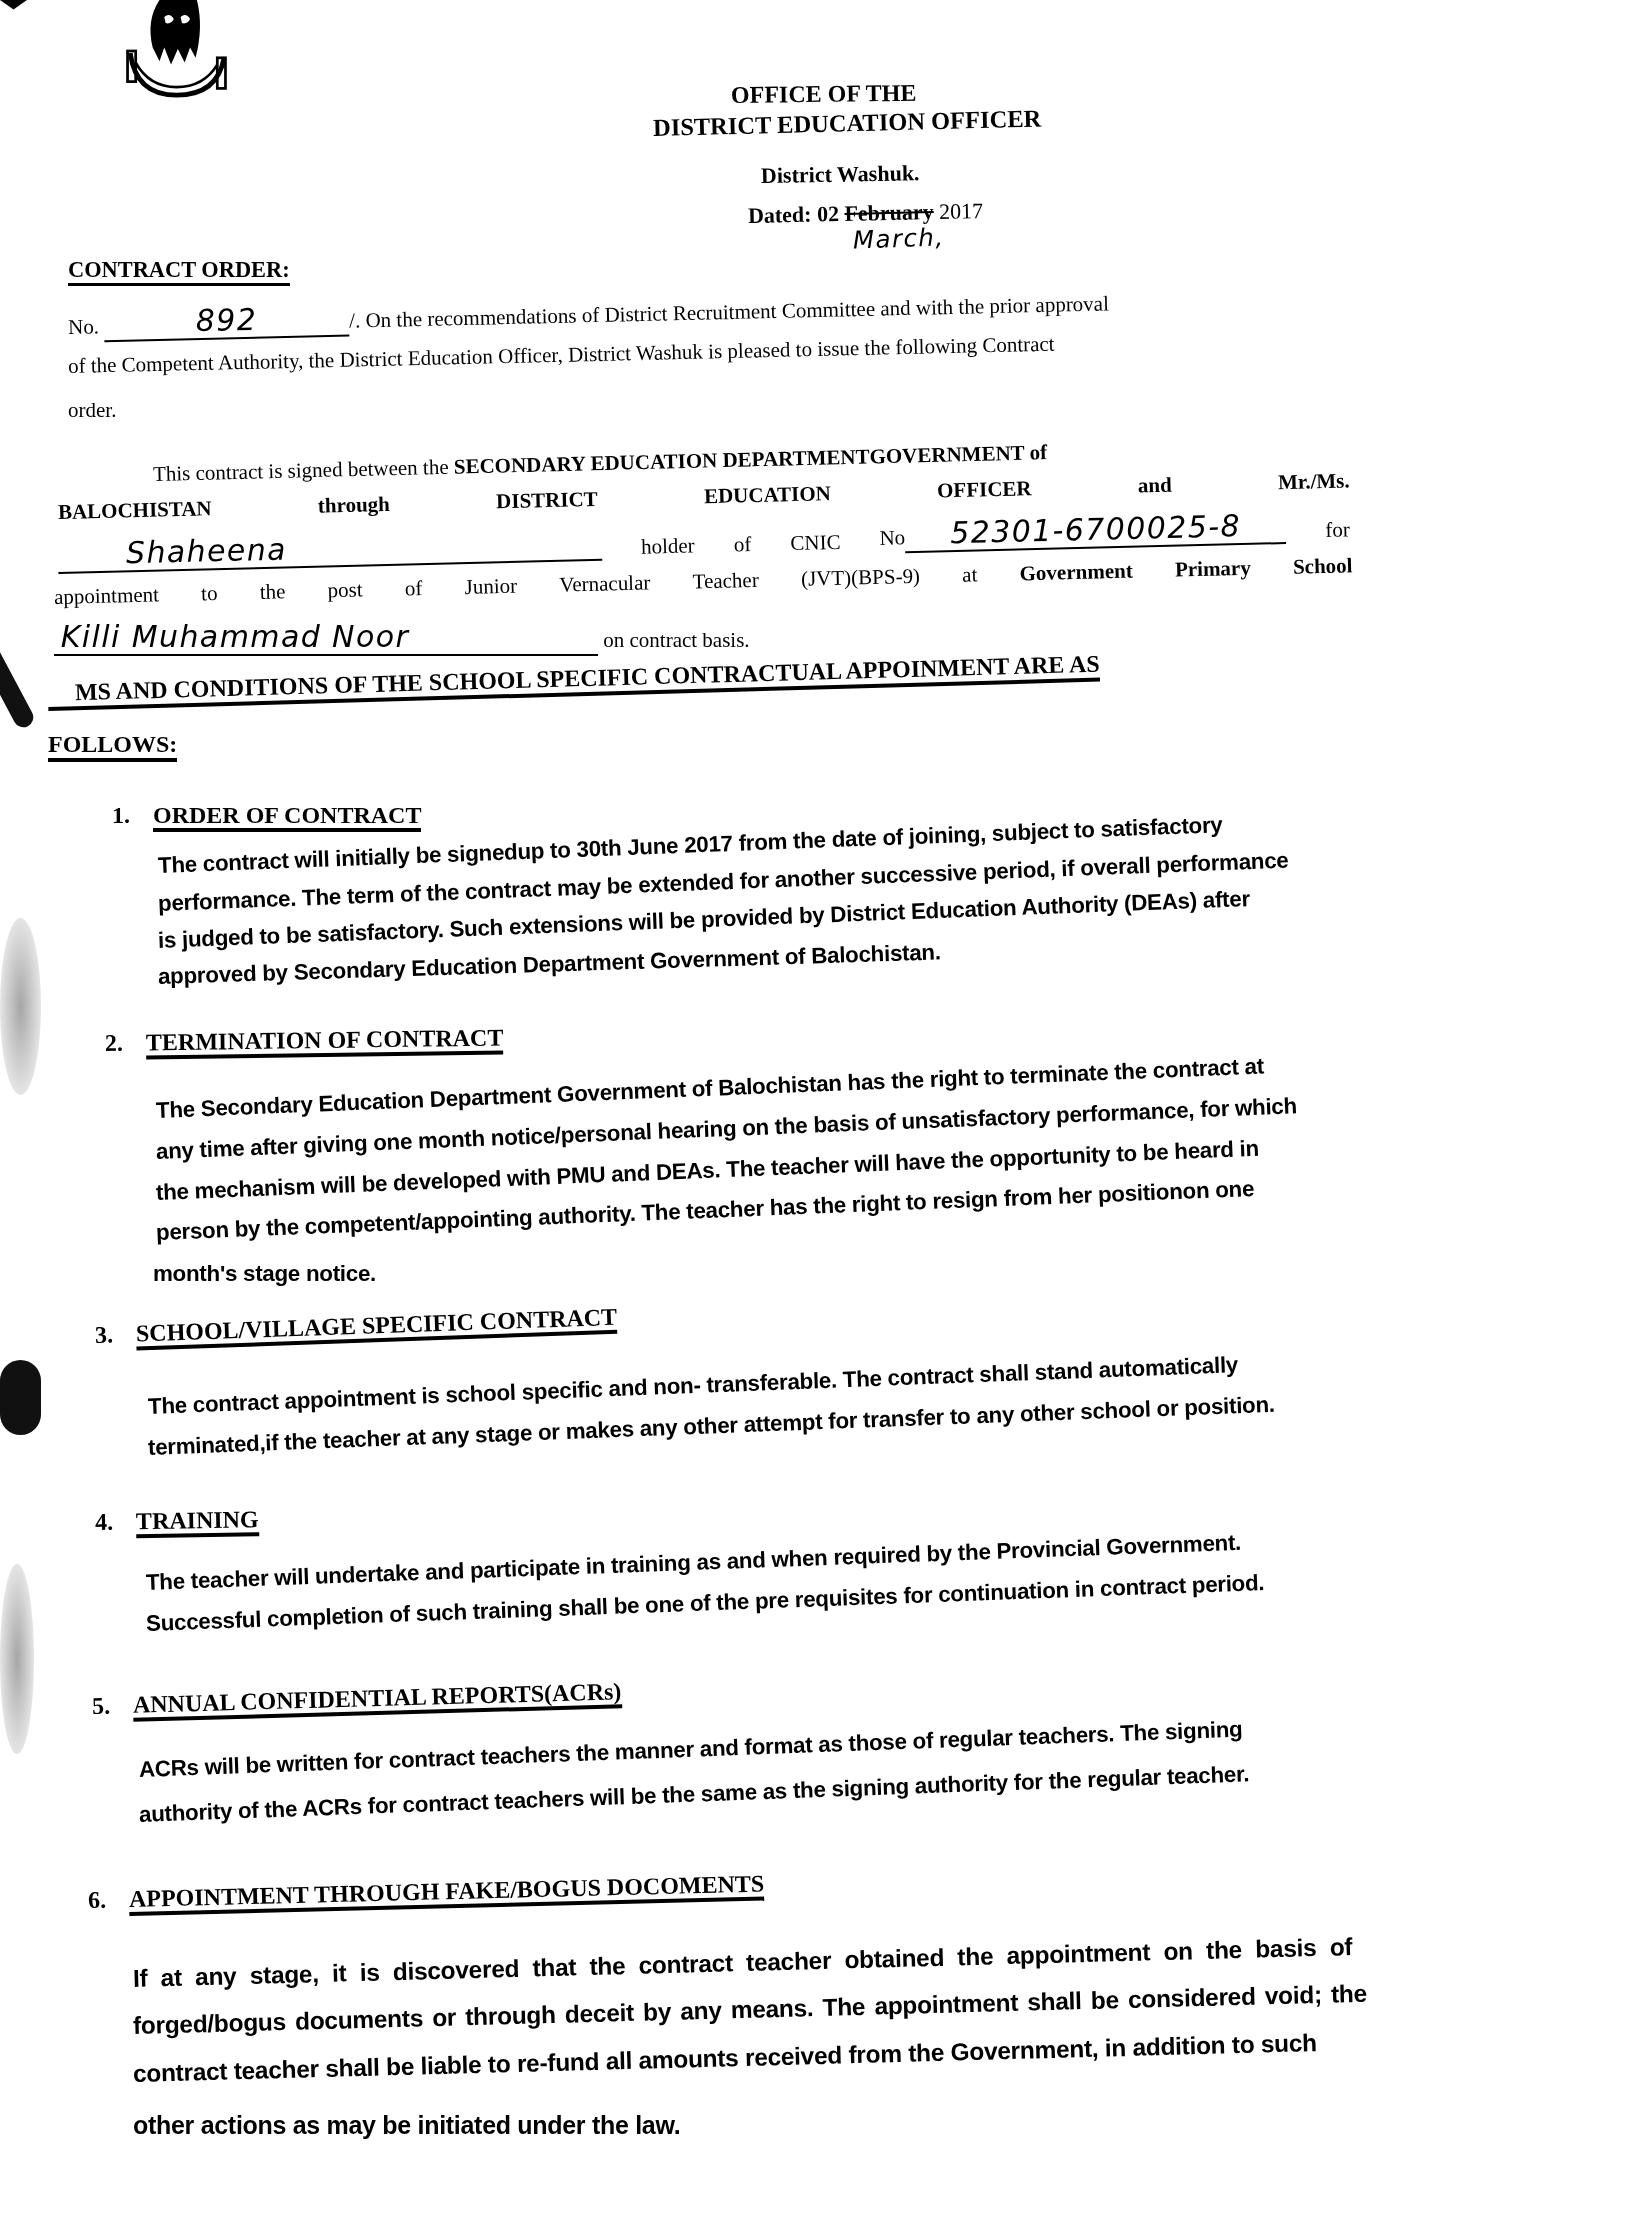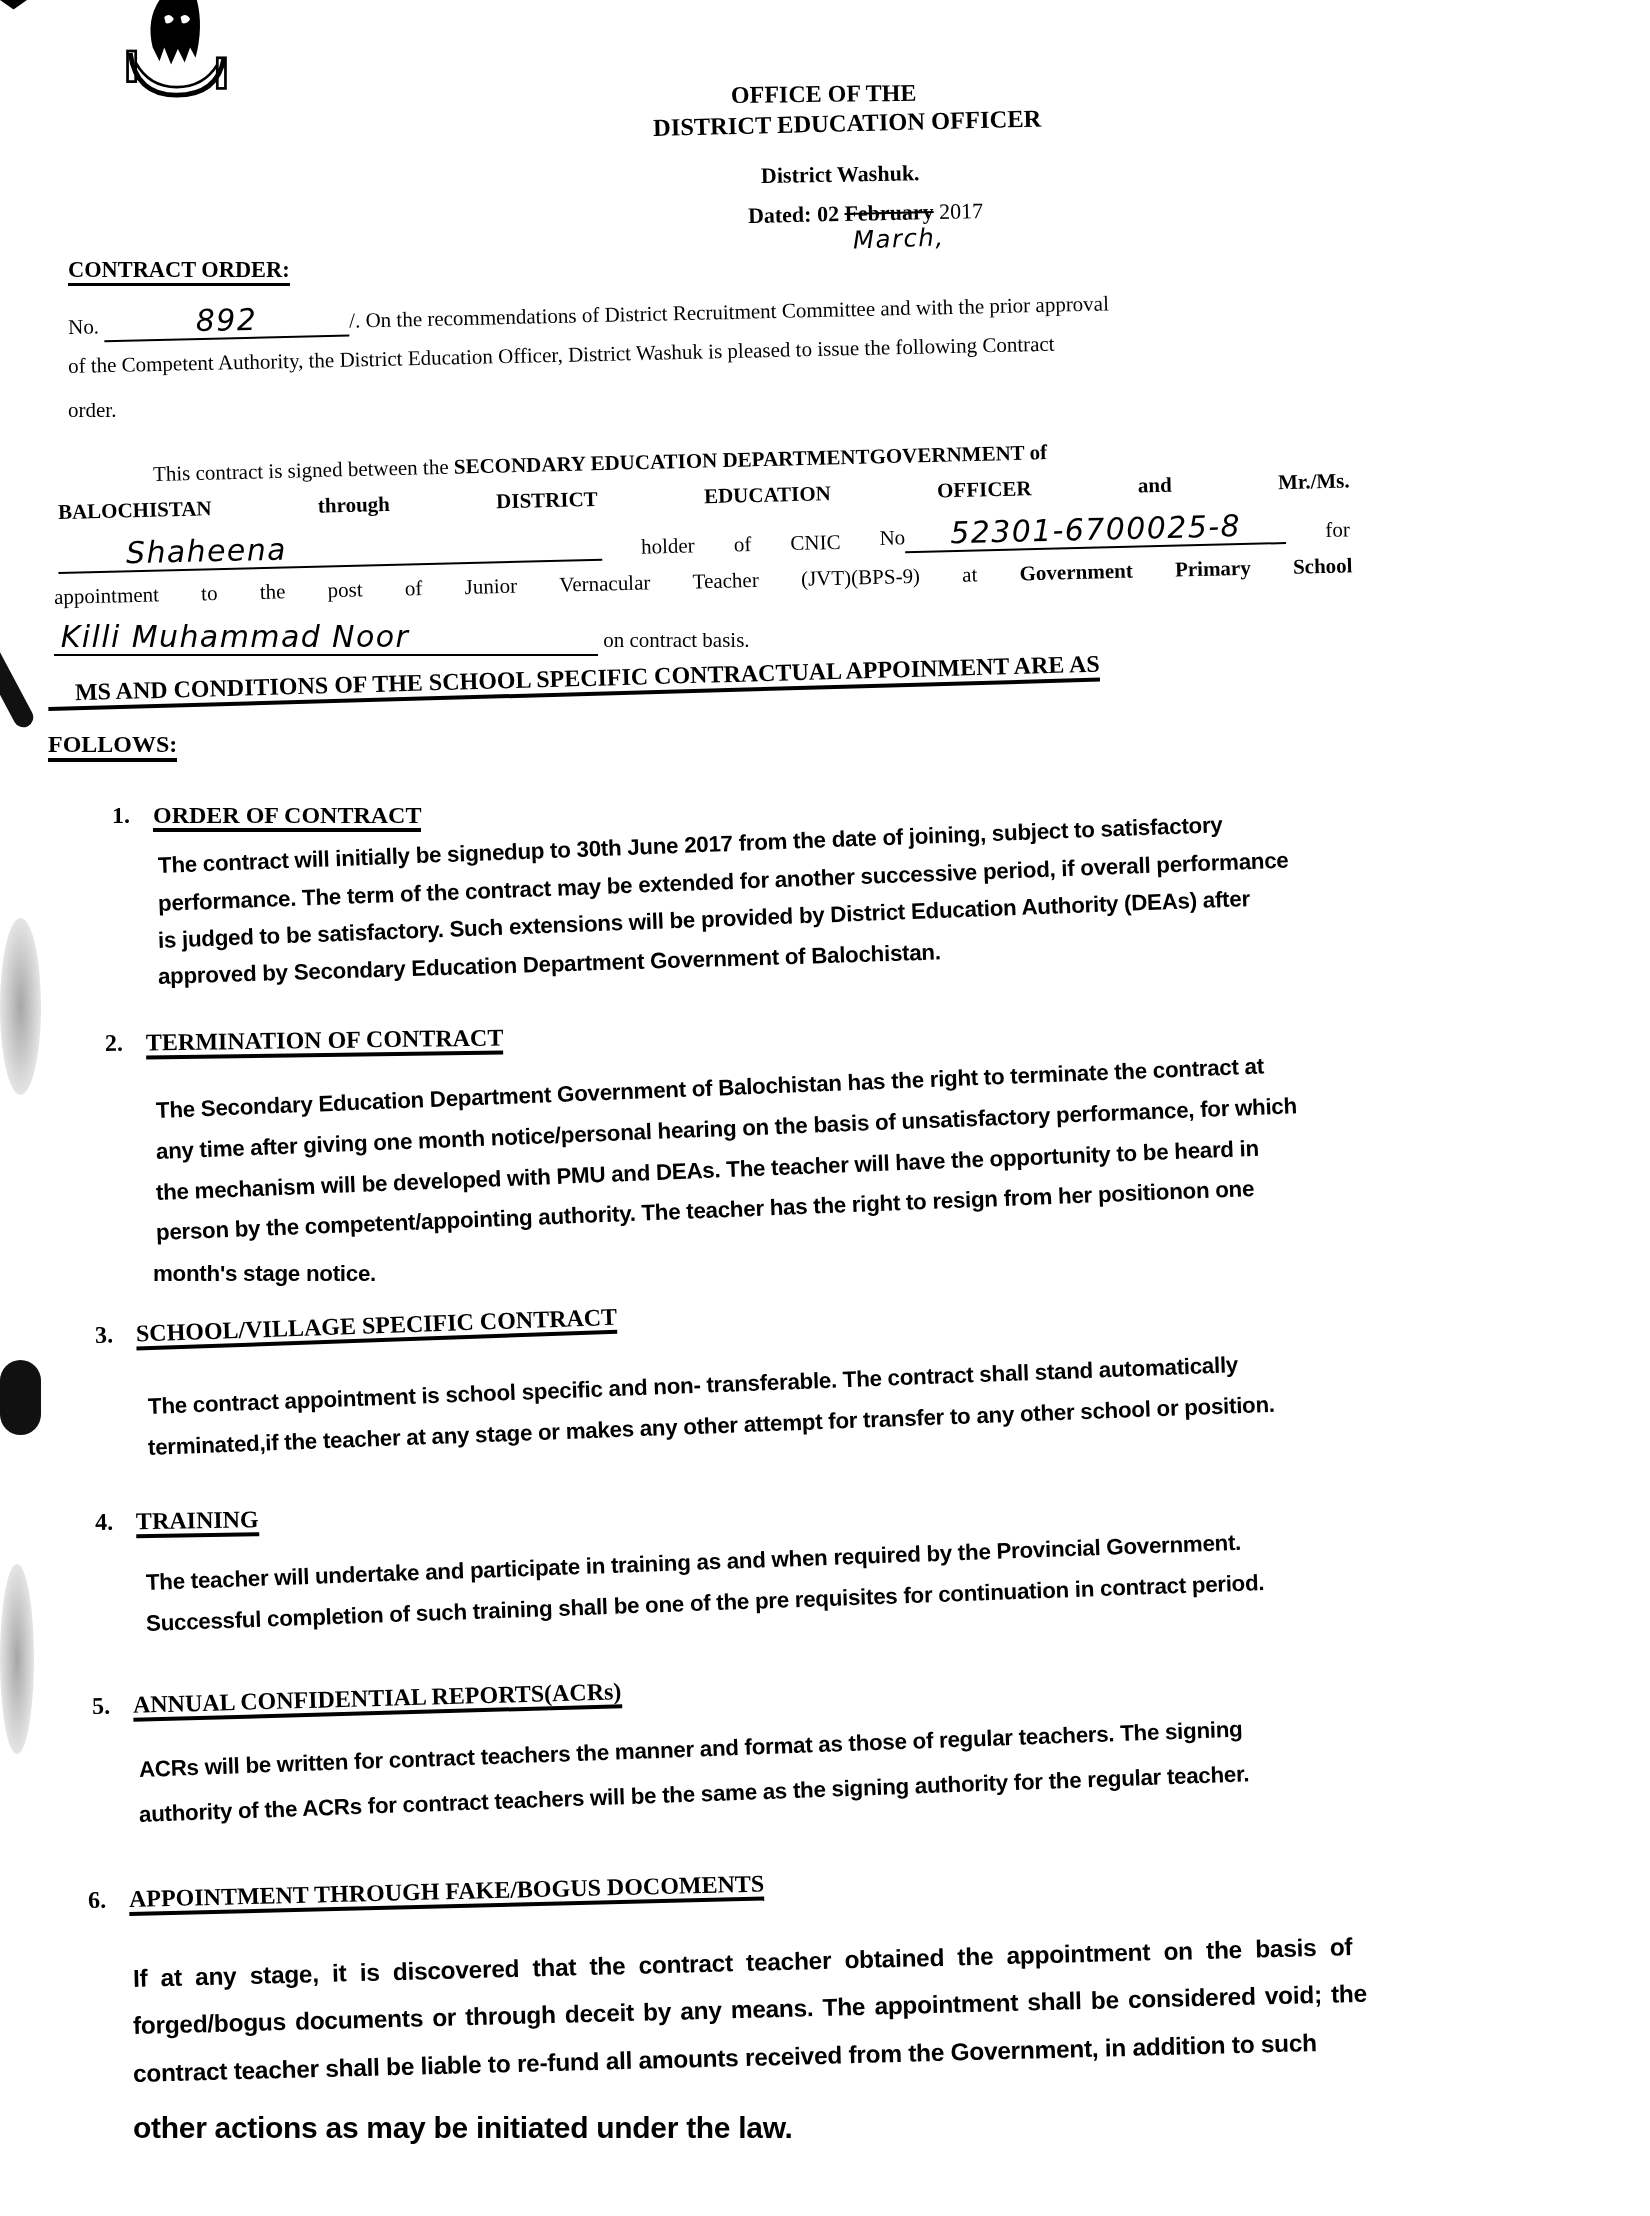--- a/index.html
+++ b/index.html
@@ -184,16 +184,16 @@
   </div>
   <div class="body" style="left:139px; top:1757px; transform:rotate(-2.1deg);">ACRs will be written for contract teachers the manner and format as those of regular teachers. The signing</div>
   <div class="body" style="left:139px; top:1802px; transform:rotate(-2.1deg);">authority of the ACRs for contract teachers will be the same as the signing authority for the regular teacher.</div>
 
   <div class="sec-title" style="left:88px; top:1887px; transform:rotate(-1.4deg);">
     <span class="num">6.</span><span class="ttl">APPOINTMENT THROUGH FAKE/BOGUS DOCOMENTS</span>
   </div>
   <div class="body" style="left:133px; top:1965px; font-size:24.5px; word-spacing:6.8px; transform:rotate(-1.5deg);">If at any stage, it is discovered that the contract teacher obtained the appointment on the basis of</div>
   <div class="body" style="left:133px; top:2012px; font-size:24.5px; word-spacing:2.7px; transform:rotate(-1.5deg);">forged/bogus documents or through deceit by any means. The appointment shall be considered void; the</div>
   <div class="body" style="left:133px; top:2060px; font-size:24.5px; transform:rotate(-1.5deg);">contract teacher shall be liable to re-fund all amounts received from the Government, in addition to such</div>
-  <div class="body" style="left:133px; top:2111px; font-size:30px;">other actions as may be initiated under the law.</div>
+  <div class="body" style="left:133px; top:2111px; font-size:25px;">other actions as may be initiated under the law.</div>
 
 </div>
 
 
 </body></html>

